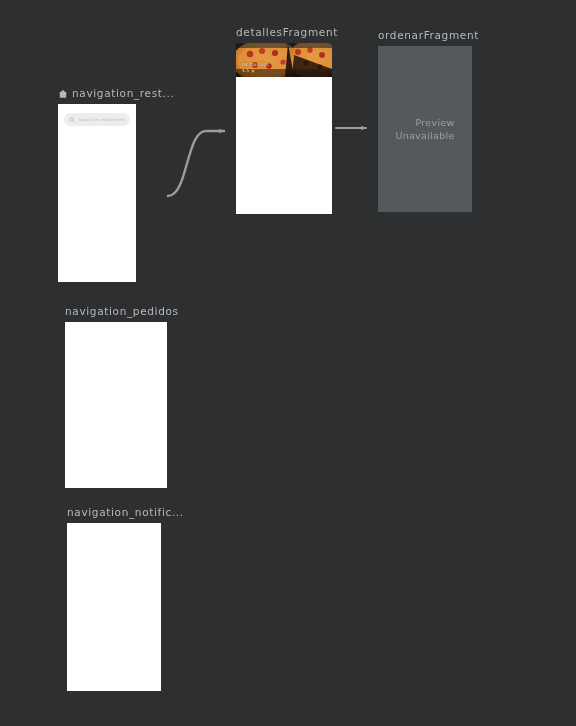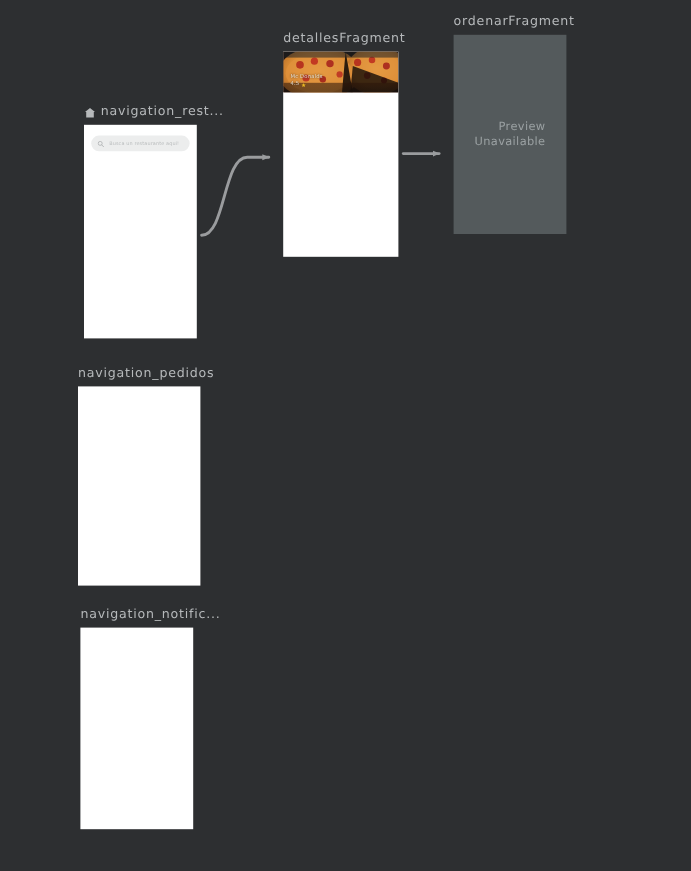--- a/index.html
+++ b/index.html
@@ -157,21 +157,21 @@
       <marker id="arrowhead" markerWidth="7" markerHeight="7" refX="5.4" refY="3" orient="auto" markerUnits="userSpaceOnUse">
         <path d="M0,0.5 L6,3 L0,5.5 z" fill="#9a9c9e"></path>
       </marker>
     </defs>
 
     <path d="M168,196 C188,196 186,131 206,131 L224,131" fill="none" stroke="#9a9c9e" stroke-width="2.4" stroke-linecap="round" marker-end="url(#arrowhead)"></path>
 
     <path d="M336,128 L366,128" fill="none" stroke="#9a9c9e" stroke-width="2.2" stroke-linecap="round" marker-end="url(#arrowhead)"></path>
   </svg>
 
-  <div class="node" style="left:70px; top:104px; width:94px; height:178px;">
+  <div class="node" style="left:58px; top:104px; width:78px; height:178px;">
     <div class="node-label">
       <span class="home-icon">
         <svg viewBox="0 0 12 12" width="10" height="10" aria-hidden="true">
           <path d="M6 1.2 L11 5.3 L9.8 5.3 L9.8 10.6 L2.2 10.6 L2.2 5.3 L1 5.3 Z" fill="#b6b9bb"></path>
         </svg>
       </span>
       <span>navigation_rest...</span>
     </div>
 
     <div class="node-frame">
@@ -235,21 +235,21 @@
               <svg viewBox="0 0 12 12" width="4" height="4" aria-hidden="true">
                 <path d="M6 0.6 L7.5 4.2 L11.4 4.5 L8.4 7 L9.4 10.8 L6 8.7 L2.6 10.8 L3.6 7 L0.6 4.5 L4.5 4.2 Z" fill="#f5c324"></path>
               </svg>
             </span>
           </span>
         </div>
       </div>
     </div>
   </div>
 
-  <div class="node" style="left:378px; top:29px; width:94px; height:166px;">
+  <div class="node" style="left:378px; top:46px; width:94px; height:166px;">
     <div class="node-label">
       <span>ordenarFragment</span>
     </div>
 
     <div class="node-frame unavailable">
       <div>
         <div class="preview-unavailable-text">Preview</div>
         <div class="preview-unavailable-text">Unavailable</div>
       </div>
     </div>

